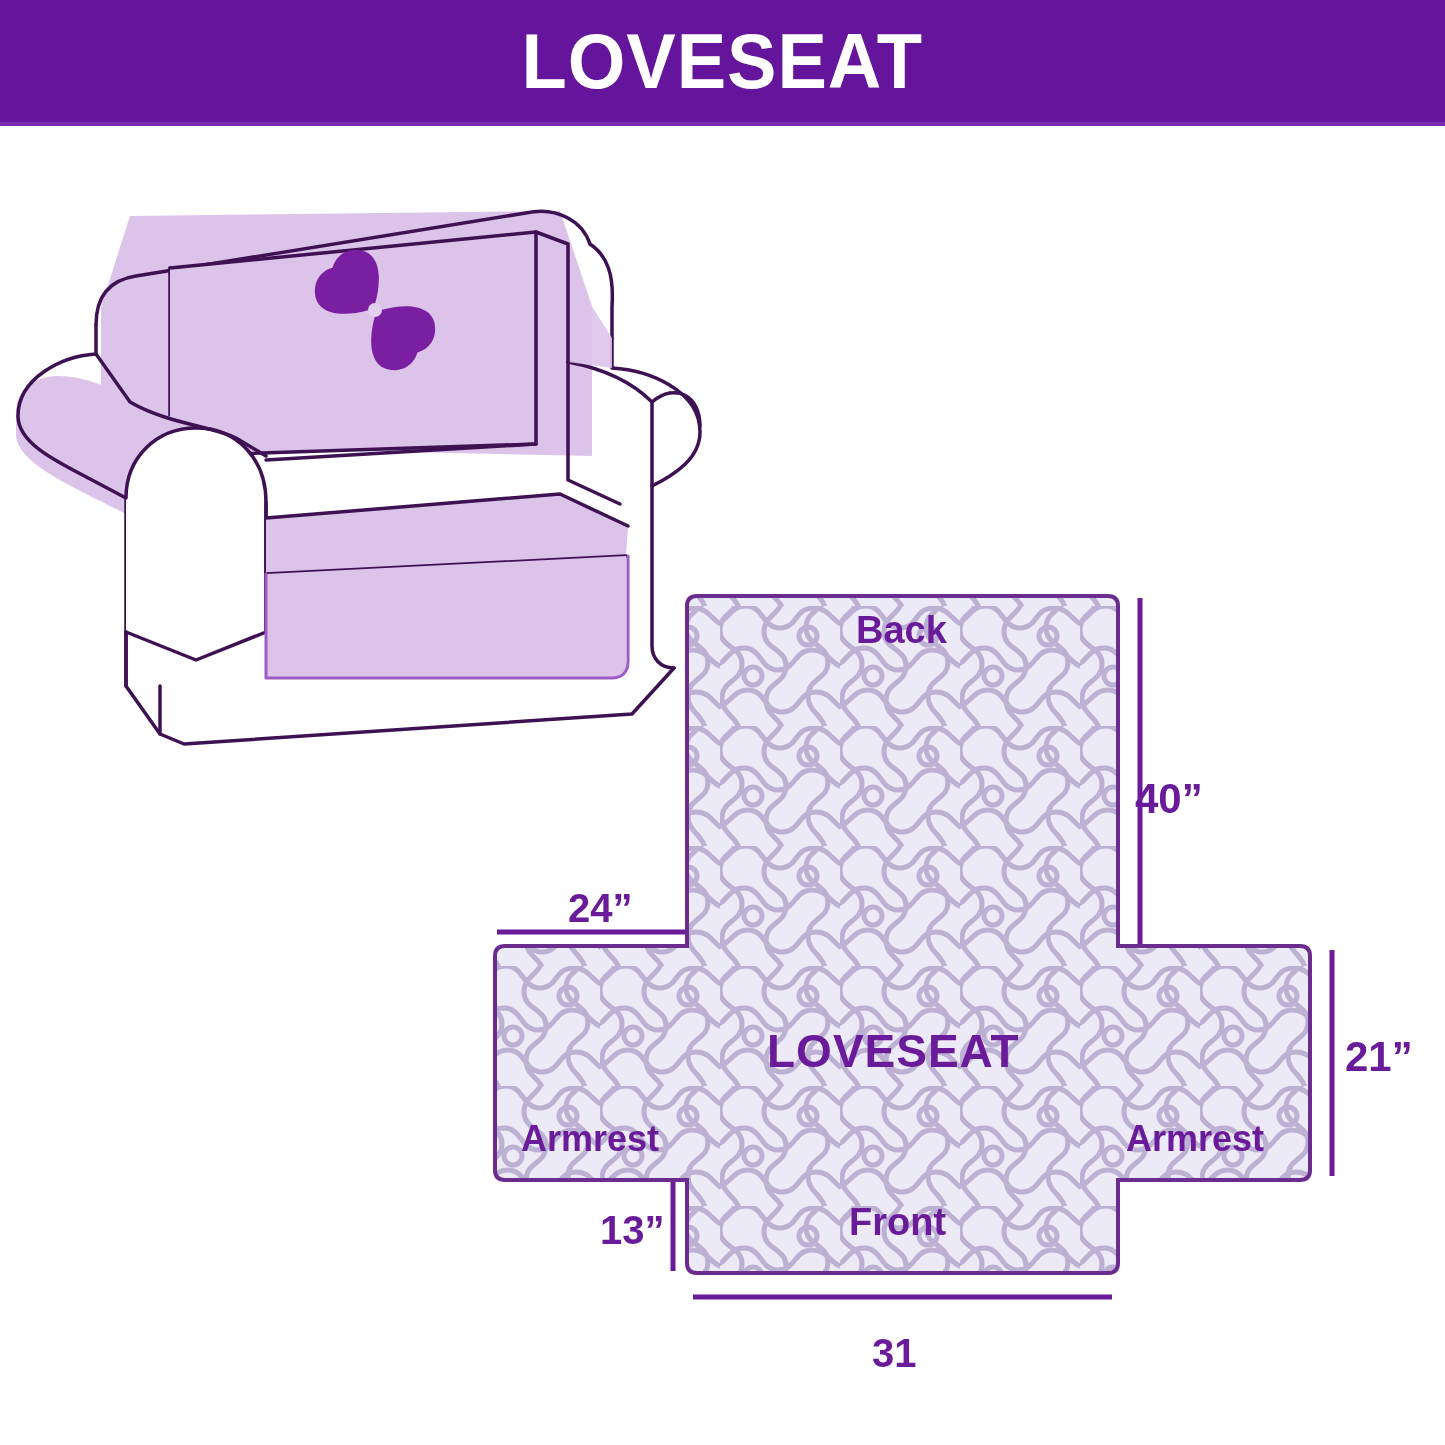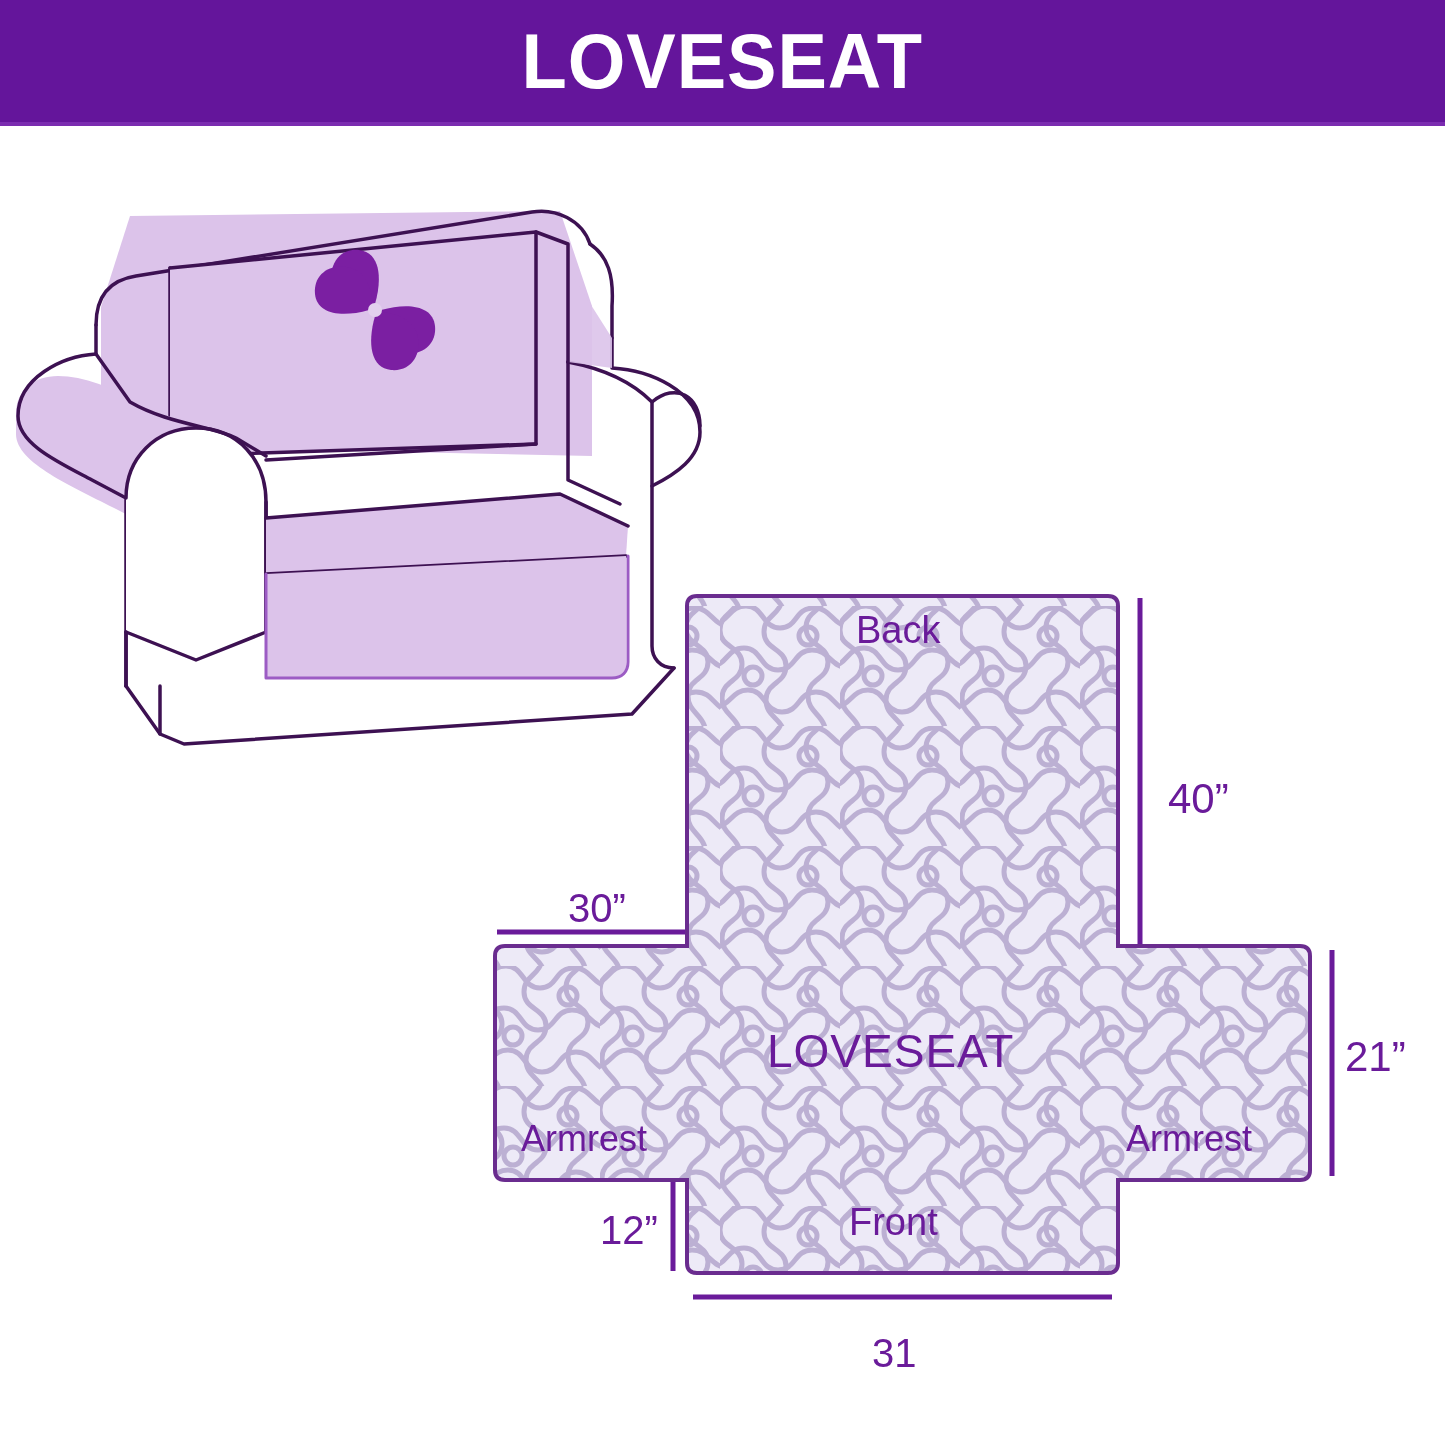--- a/index.html
+++ b/index.html
@@ -31,31 +31,31 @@
   }
 
   
   .stage{position:absolute;left:0;top:126px;width:1445px;height:1319px;}
   .stage svg{display:block;}
 
   
   .lbl{
     position:absolute;
     color:#6A1B9A;
-    font-weight:normal;
+    font-weight:bold;
     font-family:"Liberation Sans", sans-serif;
     white-space:nowrap;
     line-height:1;
   }
   .lbl-back{left:856px;top:611px;font-size:38px;}
   .lbl-front{left:849px;top:1203px;font-size:38px;}
   .lbl-center{left:767px;top:1028px;font-size:46px;letter-spacing:1px;}
   .lbl-arm-l{left:521px;top:1121px;font-size:36px;}
   .lbl-arm-r{left:1126px;top:1121px;font-size:36px;}
-  .lbl-40{left:1168px;top:778px;font-size:42px;}
+  .lbl-40{left:1135px;top:778px;font-size:42px;}
   .lbl-23{left:1345px;top:1036px;font-size:42px;}
   .lbl-24{left:568px;top:888px;font-size:40px;}
   .lbl-13{left:600px;top:1210px;font-size:40px;}
   .lbl-46{left:872px;top:1333px;font-size:40px;}
 </style>
 </head>
 <body>
 
 <div id="root">
 
@@ -181,17 +181,17 @@
   </div>
 
   <div class="lbl lbl-back">Back</div>
   <div class="lbl lbl-front">Front</div>
   <div class="lbl lbl-center">LOVESEAT</div>
   <div class="lbl lbl-arm-l">Armrest</div>
   <div class="lbl lbl-arm-r">Armrest</div>
 
   <div class="lbl lbl-40">40”</div>
   <div class="lbl lbl-23">21”</div>
-  <div class="lbl lbl-24">30”</div>
-  <div class="lbl lbl-13">12”</div>
+  <div class="lbl lbl-24">24”</div>
+  <div class="lbl lbl-13">13”</div>
   <div class="lbl lbl-46">31</div>
 
 </div>
 
 </body></html>

